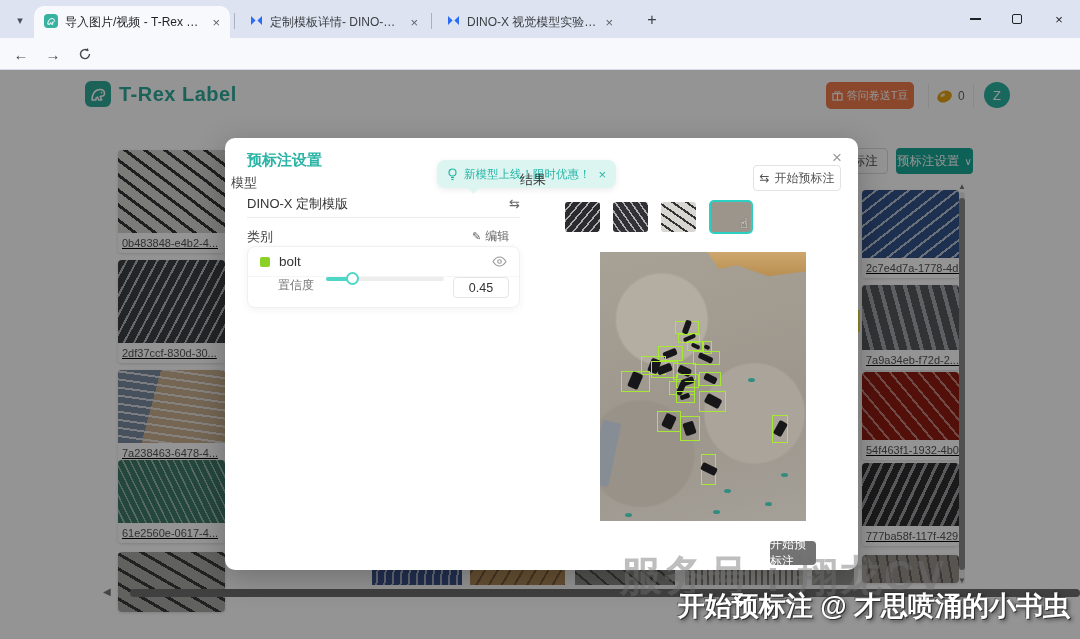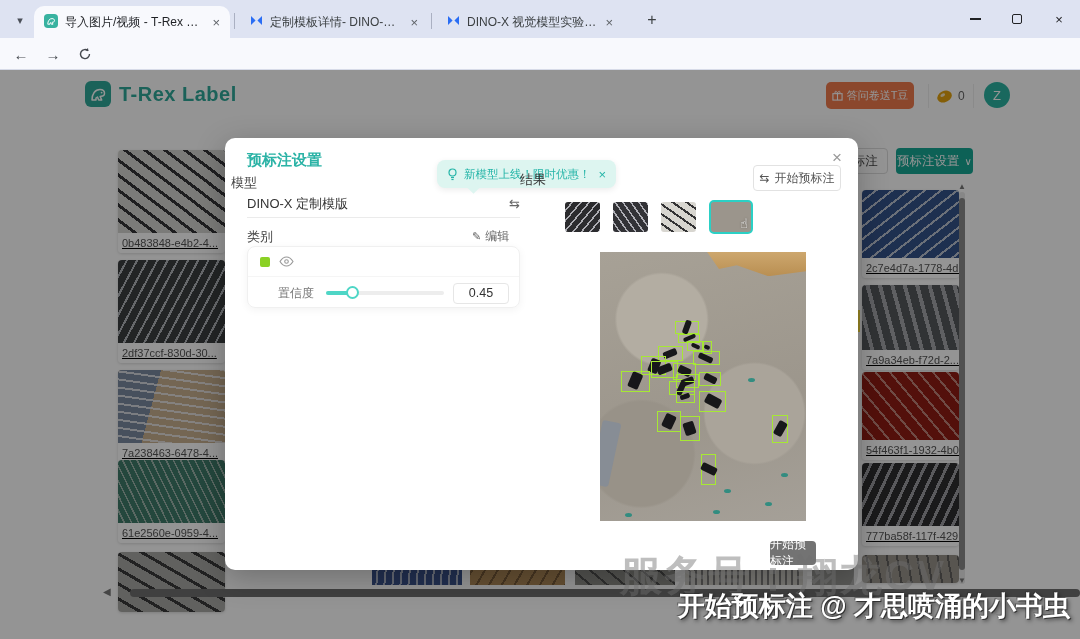--- a/index.html
+++ b/index.html
@@ -80,21 +80,21 @@
   #modal-title { position:absolute; left:22px; top:13px; font-size:15px; font-weight:bold; color:#2bb3a6; }
   #modal-close { position:absolute; right:16px; top:10px; font-size:17px; color:#999; }
   .m-label { position:absolute; font-size:13px; color:#444; }
   #model-select { position:absolute; left:22px; top:52px; width:273px; height:28px; border-bottom:1px solid #ebebeb; display:flex; align-items:center; justify-content:space-between; font-size:13px; color:#333; }
   #model-select .swap { color:#666; font-size:13px; }
   #edit-link { position:absolute; left:247px; top:90px; font-size:12px; color:#666; display:flex; gap:4px; align-items:center; }
   #class-card { position:absolute; left:22px; top:108px; width:273px; height:62px; border:1px solid #f0f0f0; border-radius:8px; box-shadow:0 2px 8px rgba(0,0,0,.05); }
   #class-row { position:absolute; left:0; top:0; width:100%; height:30px; display:flex; align-items:center; padding:0 12px; gap:9px; border-bottom:1px solid #f5f5f5; }
   .class-swatch { width:10px; height:10px; border-radius:2px; }
   #class-name { font-size:13.5px; color:#333; flex:1; }
-  #conf-row { position:absolute; left:0; top:30px; width:100%; height:32px; display:flex; align-items:center; padding:0 12px; }
+  #conf-row { position:absolute; left:0; top:30px; width:100%; height:32px; display:flex; padding:0 12px; }
   #conf-label { font-size:12px; color:#777; margin-left:18px; }
   #slider { position:relative; width:118px; height:4px; background:#ededed; border-radius:2px; margin-left:12px; }
   #slider-fill { position:absolute; left:0; top:0; height:4px; background:#4ed6c6; border-radius:2px; }
   #slider-knob { position:absolute; top:-5px; width:13px; height:13px; border-radius:50%; background:#fff; border:2px solid #4ed6c6; }
   #conf-value { position:absolute; right:10px; width:56px; height:21px; border:1px solid #e6e6e6; border-radius:4px; font-size:12.5px; color:#333; display:flex; align-items:center; justify-content:center; }
   #promo-tip { position:absolute; left:212px; top:22px; height:28px; background:#ddf5f0; border-radius:8px; display:flex; align-items:center; gap:6px; padding:0 10px; font-size:11.5px; color:#25b5a8; box-shadow:0 2px 6px rgba(0,0,0,.08); }
   #promo-tip:after { content:""; position:absolute; left:32px; bottom:-4px; width:9px; height:9px; background:#ddf5f0; transform:rotate(45deg); }
   #promo-close { color:#25b5a8; font-size:13px; margin-left:2px; }
   #result-label { position:absolute; left:295px; top:33px; font-size:13px; color:#333; }
   #switch-btn { position:absolute; left:528px; top:27px; width:88px; height:26px; border:1px solid #e2e2e2; border-radius:4px; font-size:12px; color:#555; display:flex; align-items:center; justify-content:center; gap:5px; }
@@ -242,21 +242,21 @@
       <div class="thumb-card" style="left: 118px; top: 190px; width: 107px;">
         <div class="thumb-img lt2" style="height: 83px;"></div>
         <div class="thumb-cap">2df37ccf-830d-30...</div>
       </div>
       <div class="thumb-card" style="left: 118px; top: 300px; width: 107px;">
         <div class="thumb-img lt3" style="height: 73px;"></div>
         <div class="thumb-cap">7a238463-6478-4...</div>
       </div>
       <div class="thumb-card" style="left: 118px; top: 390px; width: 107px;">
         <div class="thumb-img lt4" style="height: 63px;"></div>
-        <div class="thumb-cap">61e2560e-0959-4...</div>
+        <div class="thumb-cap">61e2560e-0617-4...</div>
       </div>
       <div class="thumb-card" style="left: 118px; top: 482px; width: 107px;">
         <div class="thumb-img lt5" style="height: 60px;"></div>
       </div>
     </div>
   <div id="right-thumbs">
       <div class="thumb-card" style="left: 862px; top: 120px; width: 97px;">
         <div class="thumb-img rt1" style="height: 68px;"></div>
         <div class="thumb-cap">2c7e4d7a-1778-4d...</div>
       </div>
@@ -307,20 +307,21 @@
 
   <div class="m-label" style="left:22px;top:90px">类别</div>
   <div id="edit-link">
     <span style="font-size:11px">✎</span>
     <span>编辑</span>
   </div>
 
   <div id="class-card">
     <div id="class-row">
       <span class="class-swatch" id="class-swatch" style="background: rgb(139, 209, 37);"></span>
+      <span id="class-name">bolt</span>
       <svg class="ico-svg" width="15" height="11" viewBox="0 0 15 11">
           <path d="M1 5.5C2.8 2.5 5 1 7.5 1S12.2 2.5 14 5.5C12.2 8.5 10 10 7.5 10S2.8 8.5 1 5.5z" fill="none" stroke="#999" stroke-width="1.1"></path>
           <circle cx="7.5" cy="5.5" r="1.8" fill="none" stroke="#999" stroke-width="1.1"></circle>
         </svg>
     </div>
     <div id="conf-row">
       <span id="conf-label">置信度</span>
       <div id="slider">
         <div id="slider-fill" style="width: 22%;"></div>
         <div id="slider-knob" style="left: calc(22% - 6px);"></div>

